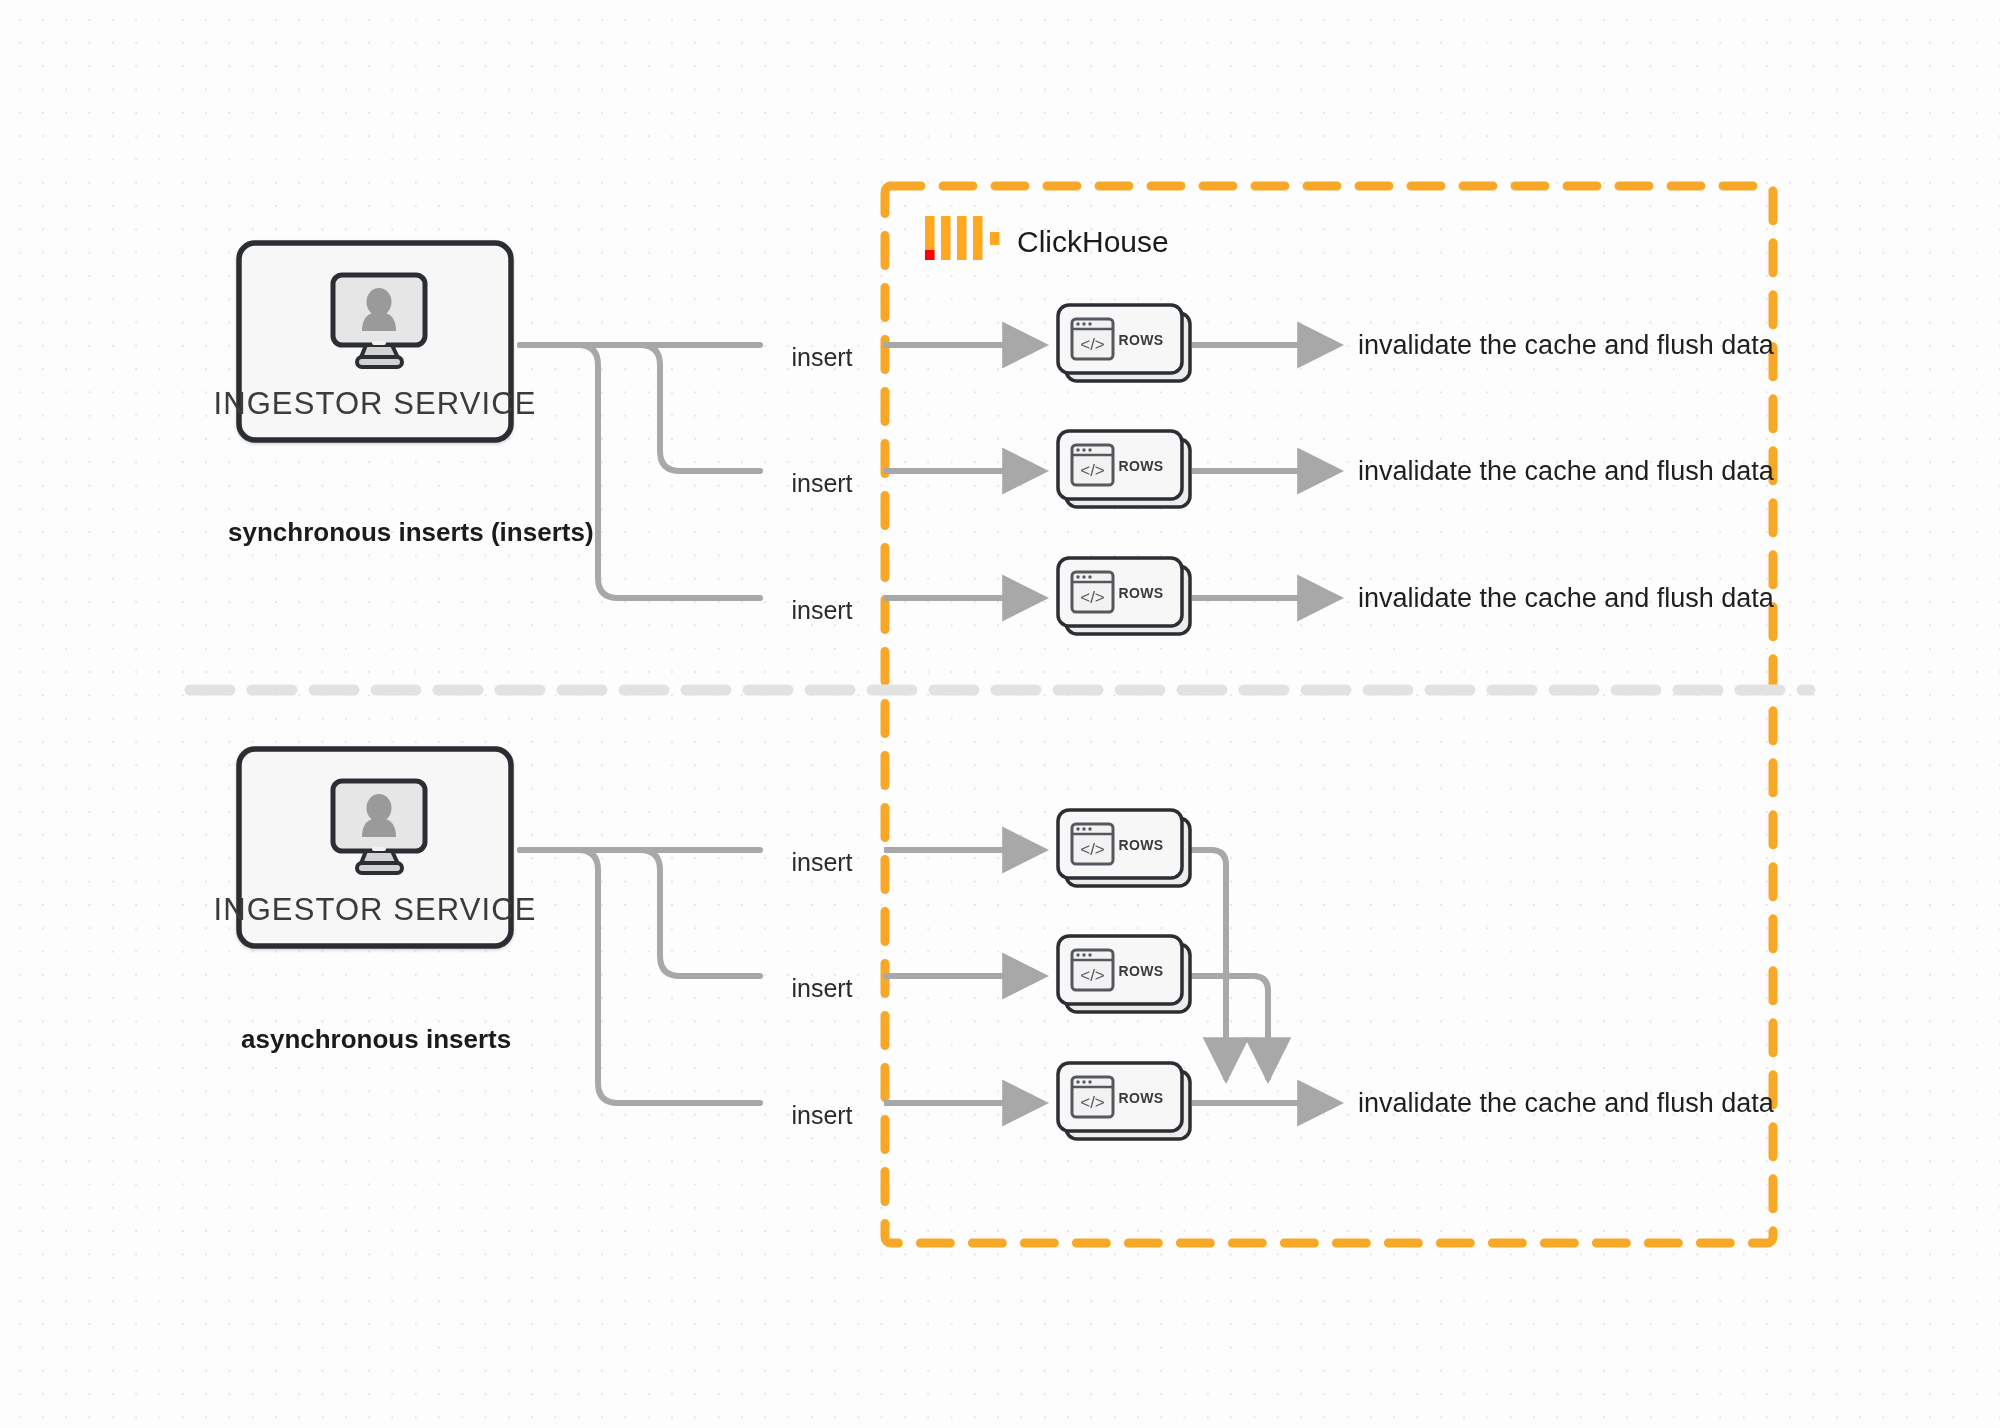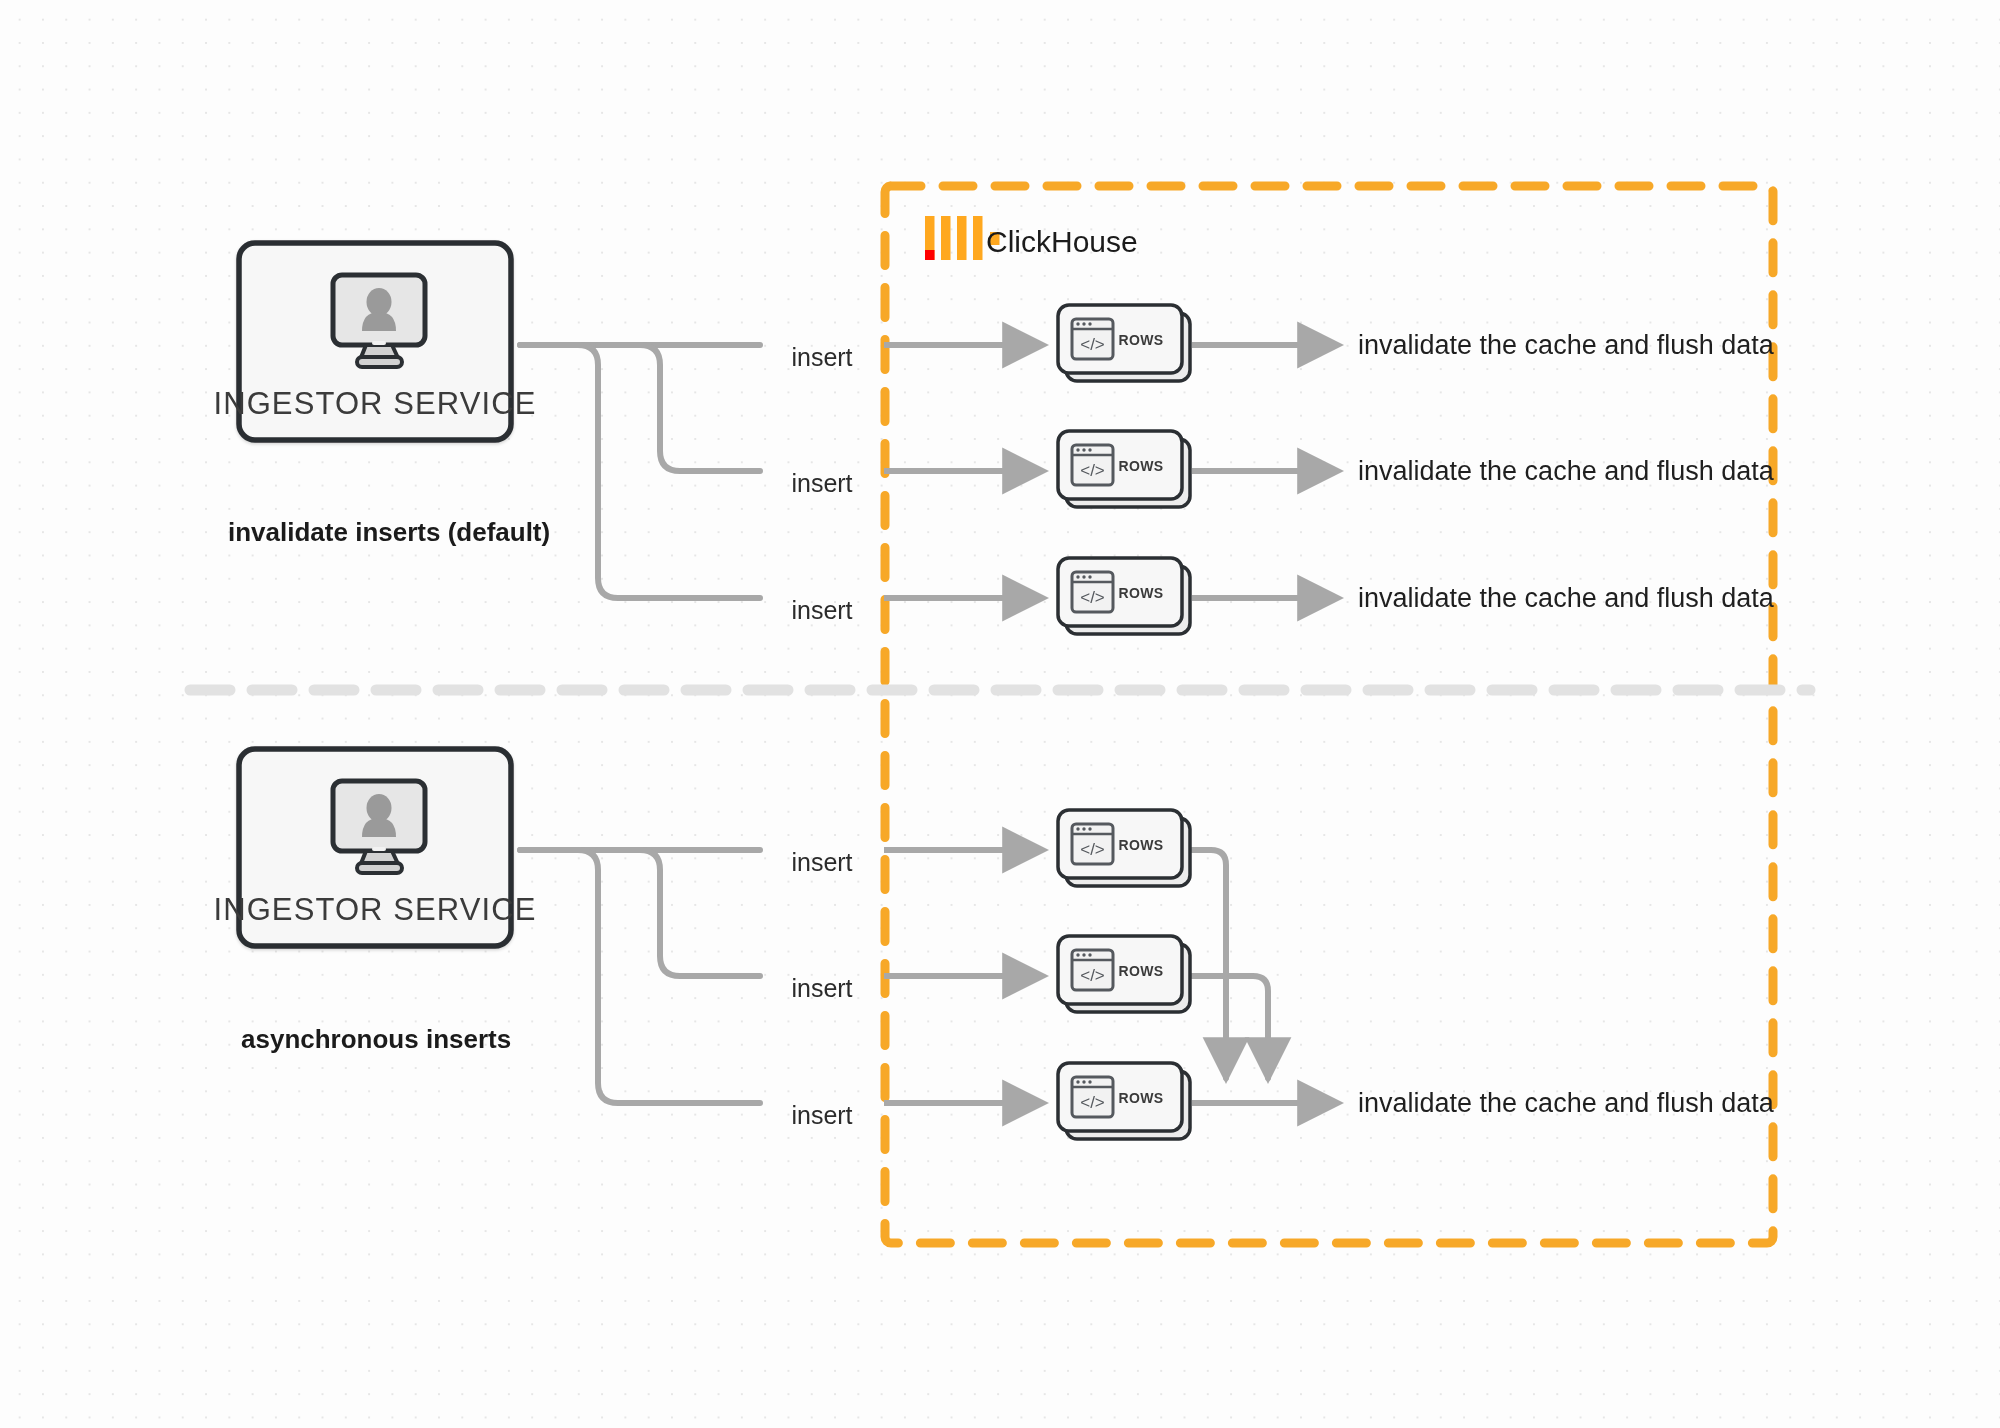--- a/index.html
+++ b/index.html
@@ -227,24 +227,24 @@
         <rect x="1072" y="1077" width="41" height="40" rx="4" fill="#f2f2f2" stroke="#55595e" stroke-width="3"></rect>
         <line x1="1072" y1="1087" x2="1113" y2="1087" stroke="#55595e" stroke-width="2.6"></line>
         <circle cx="1078" cy="1082" r="1.7" fill="#55595e"></circle>
         <circle cx="1084" cy="1082" r="1.7" fill="#55595e"></circle>
         <circle cx="1090" cy="1082" r="1.7" fill="#55595e"></circle>
         <text x="1092.5" y="1108" font-family="'Liberation Sans',sans-serif" font-size="17" fill="#55595e" text-anchor="middle">&lt;/&gt;</text>
       </g>
     </g>
   </svg>
 
-  <span class="brand-lbl" style="left:986px; top:242px;">ClickHouse</span>
+  <span class="brand-lbl" style="left:1017px; top:242px;">ClickHouse</span>
 
   <span class="lbl svc-lbl" style="left:375px; top:386px;">INGESTOR SERVICE</span>
-  <span class="lbl mode-lbl" style="left:228px; top:517px;">invalidate inserts (default)</span>
+  <span class="lbl mode-lbl" style="left:228px; top:517px;">synchronous inserts (inserts)</span>
 
   <span class="lbl insert-lbl" style="left:822px; top:345px;">insert</span>
   <span class="lbl insert-lbl" style="left:822px; top:471px;">insert</span>
   <span class="lbl insert-lbl" style="left:822px; top:598px;">insert</span>
 
   <span class="lbl rows-lbl" style="left:1141px; top:340px;">ROWS</span>
   <span class="lbl rows-lbl" style="left:1141px; top:466px;">ROWS</span>
   <span class="lbl rows-lbl" style="left:1141px; top:593px;">ROWS</span>
 
   <span class="lbl flush-lbl" style="left:1358px; top:345px;">invalidate the cache and flush data</span>

